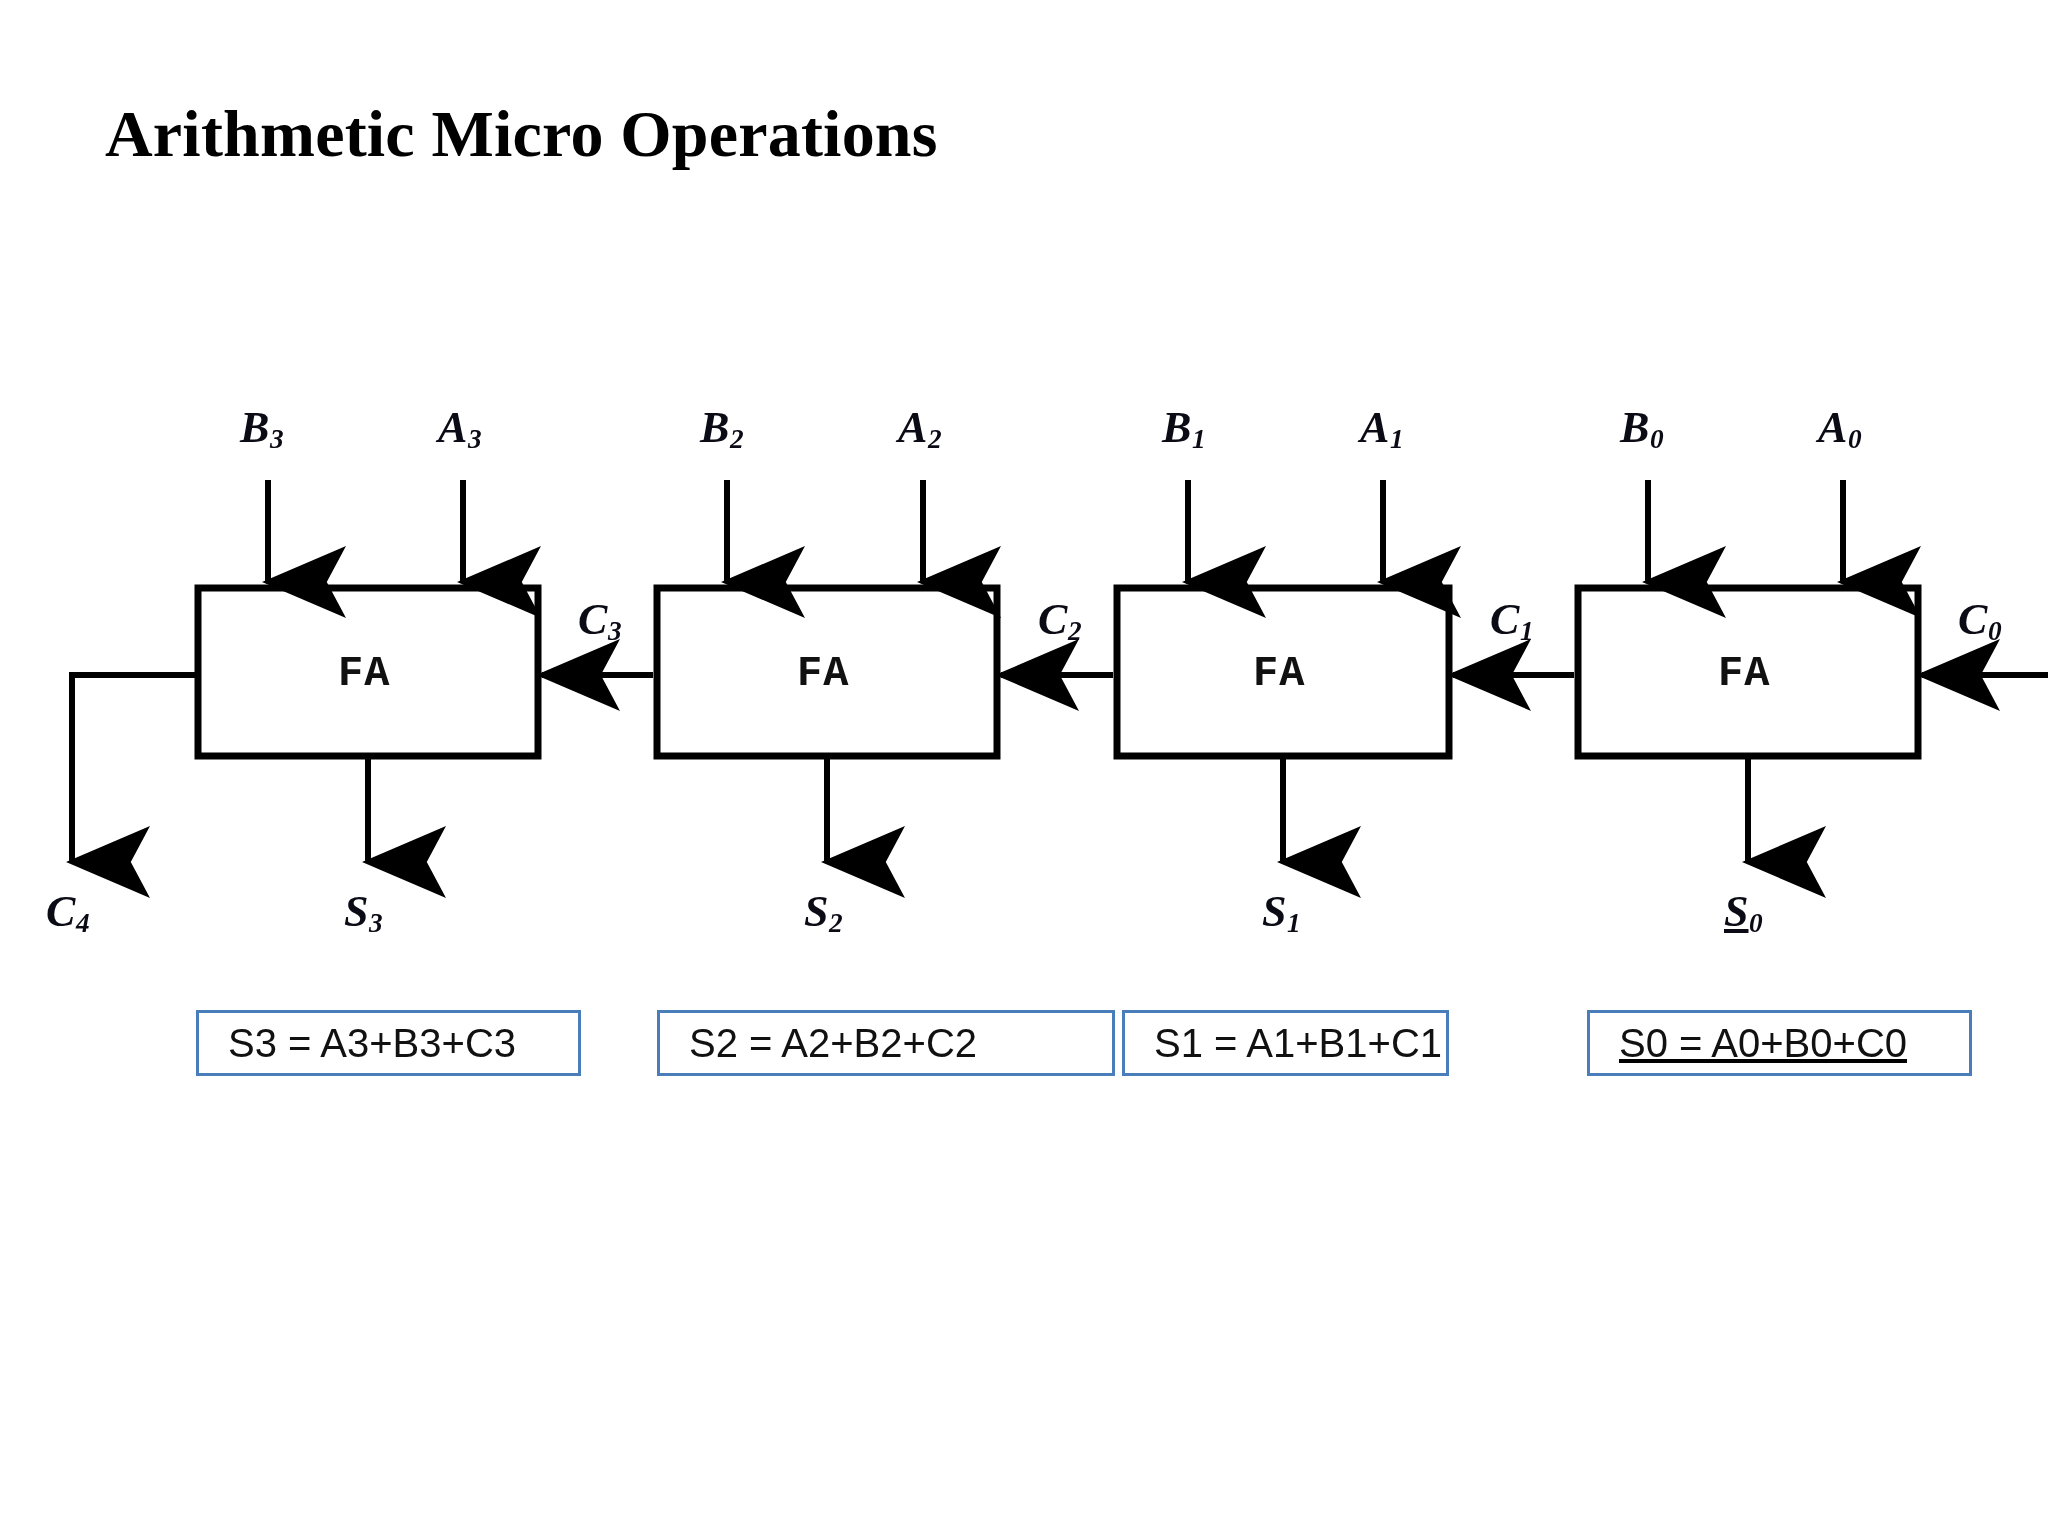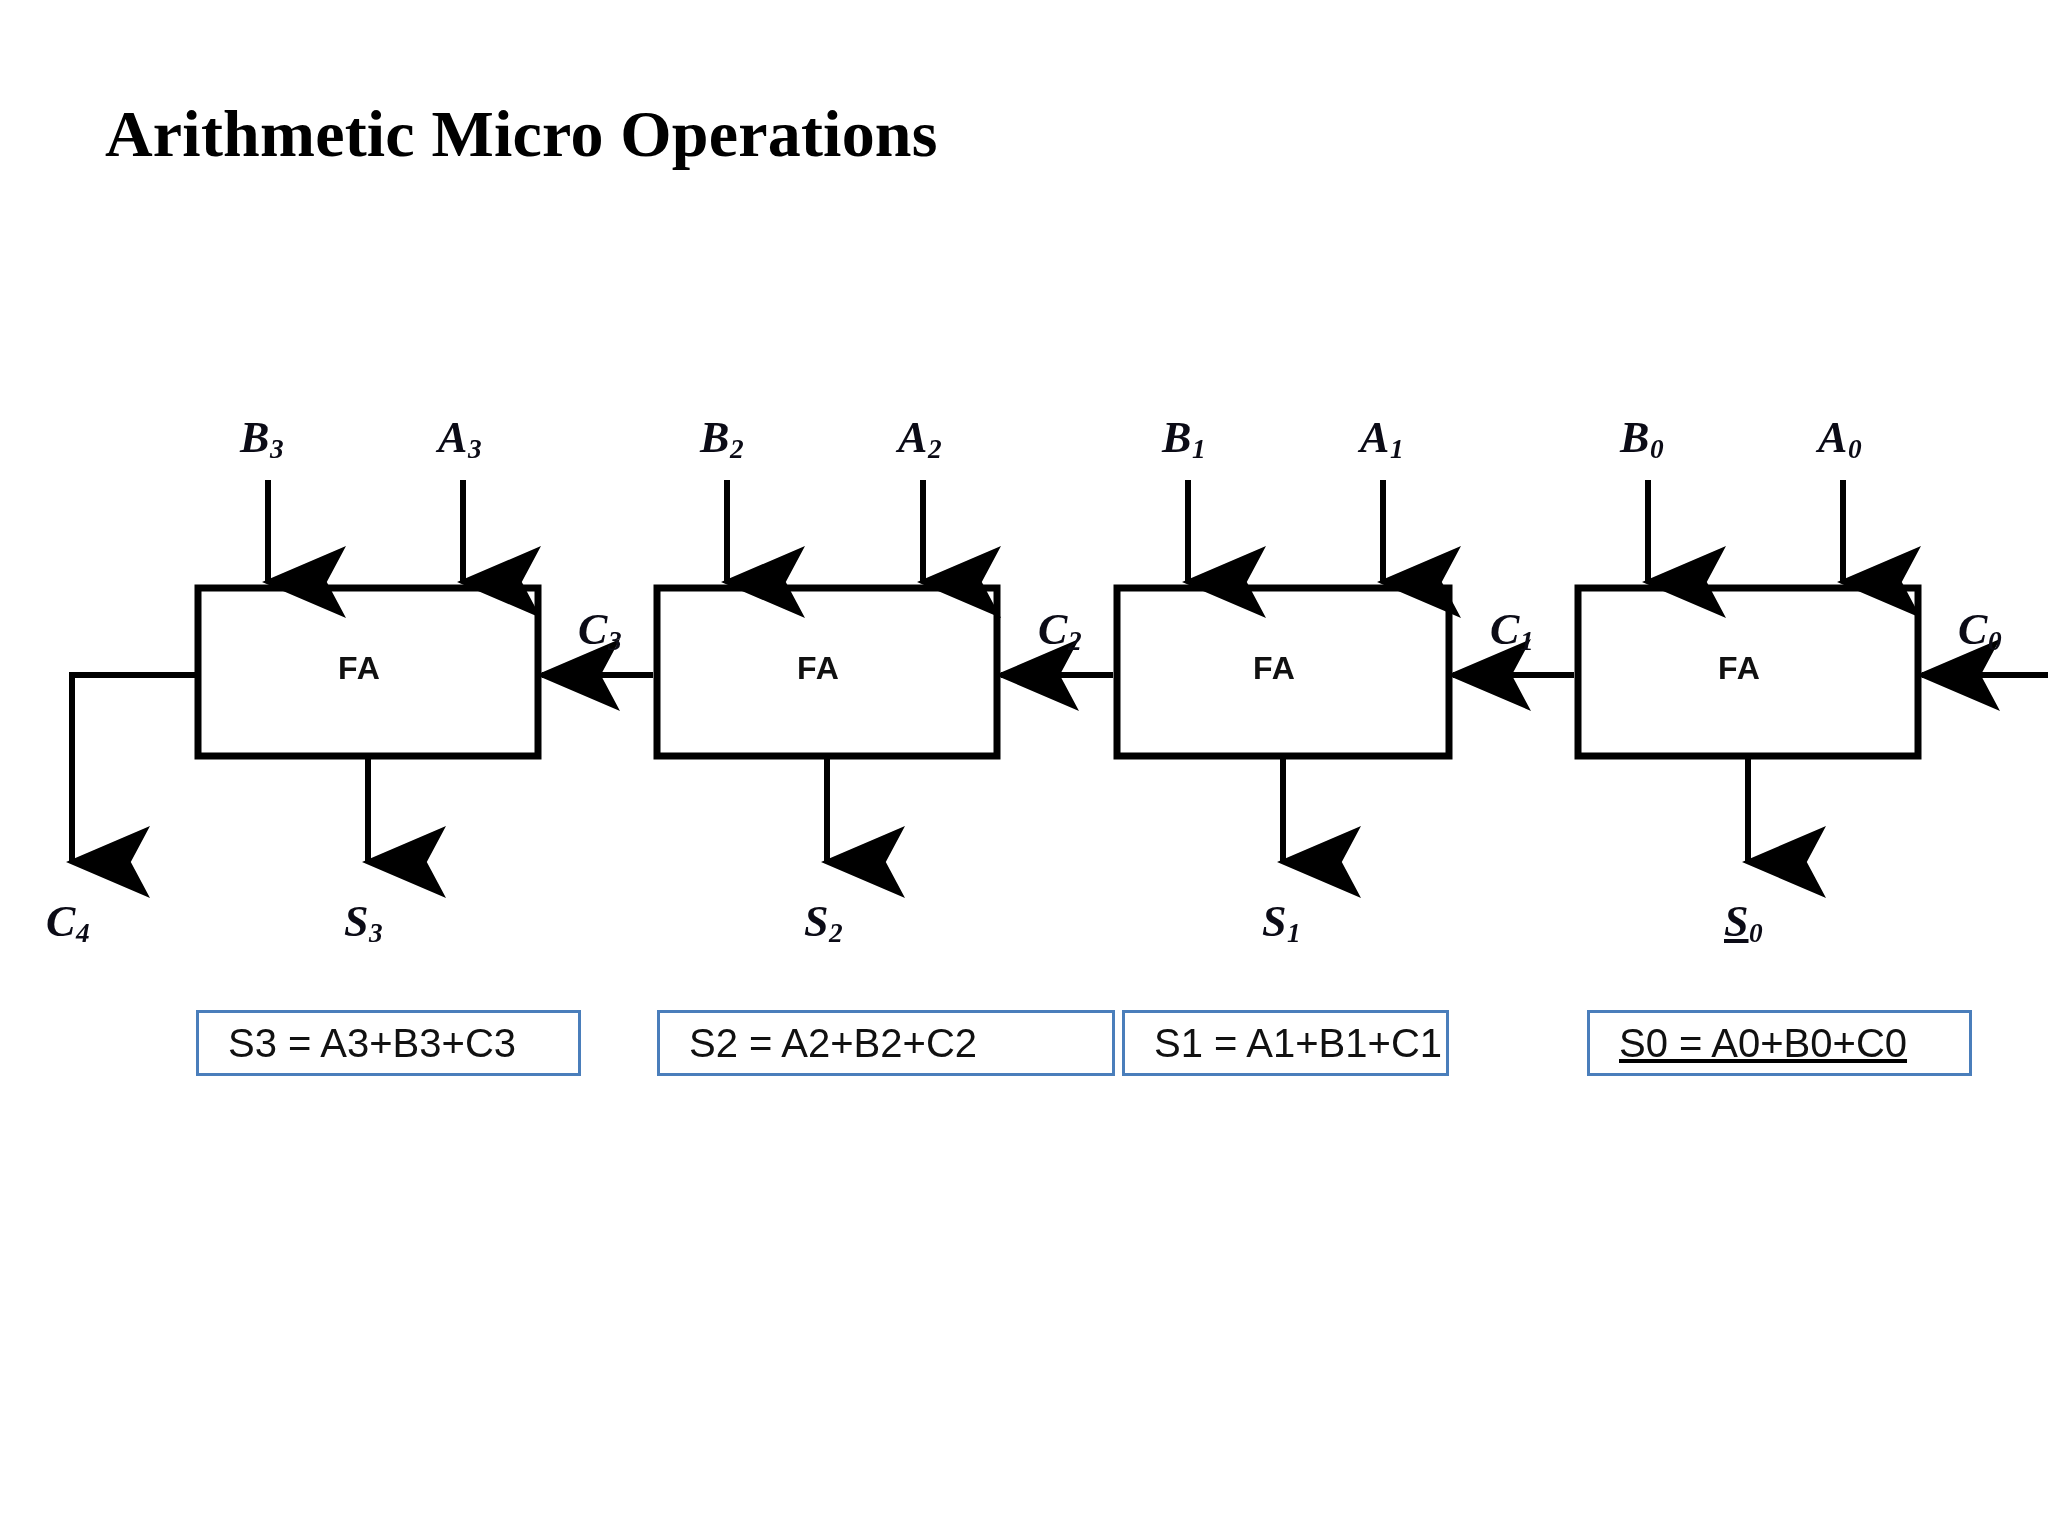--- a/index.html
+++ b/index.html
@@ -44,37 +44,36 @@
   
   .dlabel{
     position:absolute;
     font-family:"Liberation Serif", serif;
     font-style:italic;
     font-weight:bold;
     font-size:44px;
     color:#0b0b16;
     white-space:nowrap;
     line-height:1;
-    margin-top:10px;
   }
   .dlabel sub{
     font-size:0.62em;
     font-style:italic;
     font-weight:bold;
     vertical-align:baseline;
     position:relative;
     top:0.22em;
     left:0.02em;
   }
   .fatext{
     position:absolute;
-    font-family:Liberation Sans, sans-serif;
+    font-family:Liberation Mono, monospace;
     font-style:normal;
     font-weight:bold;
-    font-size:32px;
+    font-size:42px;
     color:#111111;
     white-space:nowrap;
     letter-spacing:1px;
   }
 
   
   .eqbox{
     position:absolute;
     box-sizing:border-box;
     background:#ffffff;

